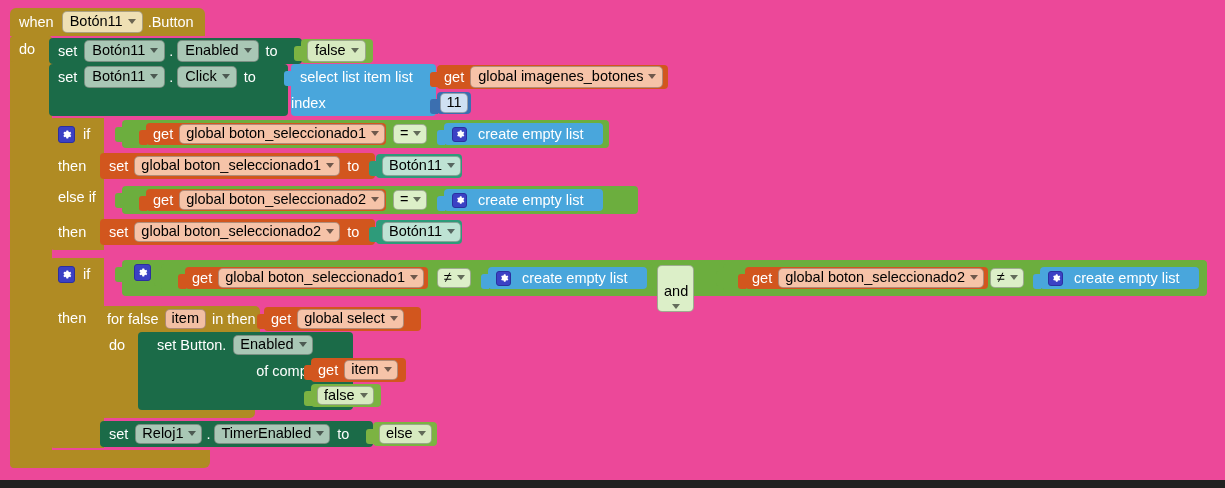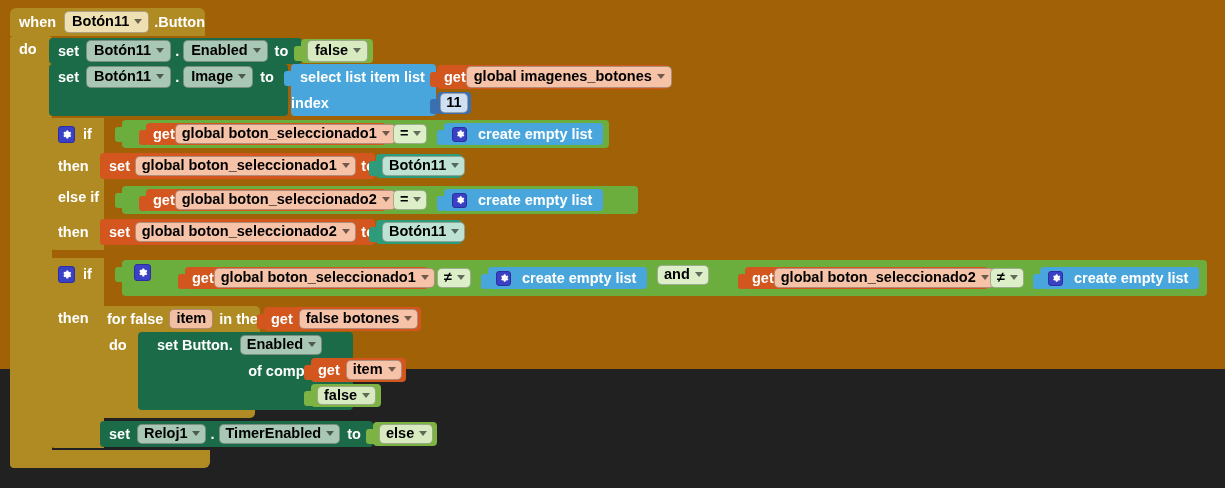--- a/index.html
+++ b/index.html
@@ -5,23 +5,22 @@
   * { box-sizing: border-box; }
   html, body {
     margin: 0; padding: 0;
     background: #212121;
     width: 1225px; height: 488px;
     overflow: hidden;
     font-family: "Liberation Sans", sans-serif;
   }
   #canvas {
     position: relative;
-    width: 1225px; height: 369px;
-    background: #a16207;
-    font-weight: bold;
+    width: 1225px; height: 480px;
+    background: #ec4899;
   }
 
   
   .blk { position: absolute; border-radius: 4px; }
   .lbl { color: #ffffff; font-size: 14.5px; line-height: 1; white-space: nowrap; }
 
   
   .field {
     display: inline-flex; align-items: center; gap: 5px;
     border-radius: 5px; padding: 2px 6px 3px 7px;
@@ -131,21 +130,21 @@
   <div class="blk c-set" style="left:49px; top:64px; width:239px; height:52px;">
     <div class="row pad" style="height:26px">
       <span class="lbl">set</span>
       <span class="gap" style="width:7px"></span>
       <span class="field f-set">
         <span>Botón11</span>
         <span class="caret"></span>
       </span>
       <span class="lbl" style="padding:0 4px">.</span>
       <span class="field f-set">
-        <span>Image</span>
+        <span>Click</span>
         <span class="caret"></span>
       </span>
       <span class="gap" style="width:7px"></span>
       <span class="lbl">to</span>
     </div>
   </div>
 
   <div class="blk c-list plug" style="left:291px; top:64px; width:145px; height:52px;">
     <div style="height:26px; display:flex; align-items:center; padding-left:9px;">
       <span class="lbl">select list item  list</span>
@@ -343,21 +342,21 @@
       <span class="gear" style="width:15px;height:15px;">
         <svg width="10" height="10" viewBox="0 0 24 24">
             <path fill="#fff" d="M12 8a4 4 0 104 4 4 4 0 00-4-4zm0 6.2A2.2 2.2 0 1114.2 12 2.2 2.2 0 0112 14.2zM20.5 12a8.5 8.5 0 00-.1-1.2l2-1.5-2-3.4-2.3 1a8.6 8.6 0 00-2-1.2L15.7 3h-3.9l-.4 2.6a8.6 8.6 0 00-2 1.2l-2.3-1-2 3.4 2 1.5a8.6 8.6 0 000 2.5l-2 1.5 2 3.4 2.3-1a8.6 8.6 0 002 1.2l.4 2.6h3.9l.4-2.6a8.6 8.6 0 002-1.2l2.3 1 2-3.4-2-1.5a8.5 8.5 0 00.1-1.3z"></path>
           </svg>
       </span>
       <span class="lbl">create empty list</span>
     </div>
   </div>
 
   <div class="blk" style="left:657px; top:265px; width:60px; height:20px; background:transparent;">
-    <span class="field f-logicop" style="padding:1px 5px 2px 6px;">
+    <span class="field f-logicop" style="padding:18px 5px 2px 6px;flex-direction:column;">
       <span>and</span>
       <span class="caret"></span>
     </span>
   </div>
 
   <div class="blk c-logicop plug" style="left:723px; top:264px; width:476px; height:28px; background:#6CAE3E;"></div>
   <div class="blk c-var plug" style="left:745px; top:267px; width:243px; height:22px;">
     <div class="row" style="padding-left:7px">
       <span class="lbl">get</span>
       <span class="gap" style="width:6px"></span>
@@ -398,21 +397,21 @@
         <span>item</span>
       </span>
       <span class="lbl">in then</span>
     </div>
   </div>
   <div class="blk c-var plug" style="left:264px; top:307px; width:157px; height:24px;">
     <div class="row" style="padding-left:7px">
       <span class="lbl">get</span>
       <span class="gap" style="width:6px"></span>
       <span class="field f-var" style="padding:1px 5px 2px 6px;">
-        <span>false botones</span>
+        <span>global select</span>
         <span class="caret"></span>
       </span>
     </div>
   </div>
   <div class="blk c-ctrl" style="left:100px; top:406px; width:155px; height:12px; border-radius:0 0 5px 5px;"></div>
   <div class="blk" style="left:100px; top:332px; width:42px; height:26px; background:transparent;">
     <div class="row" style="padding-left:9px">
       <span class="lbl">do</span>
     </div>
   </div>

